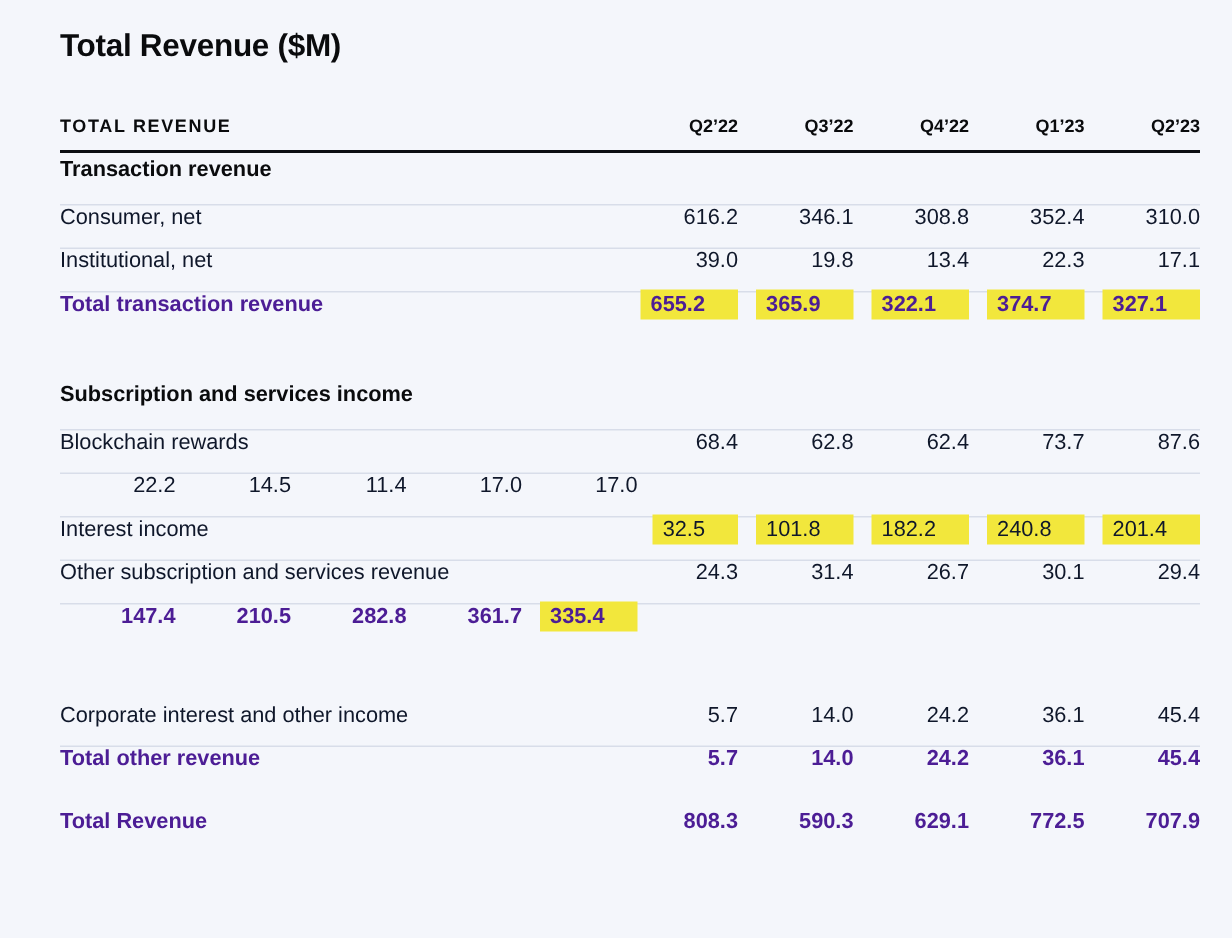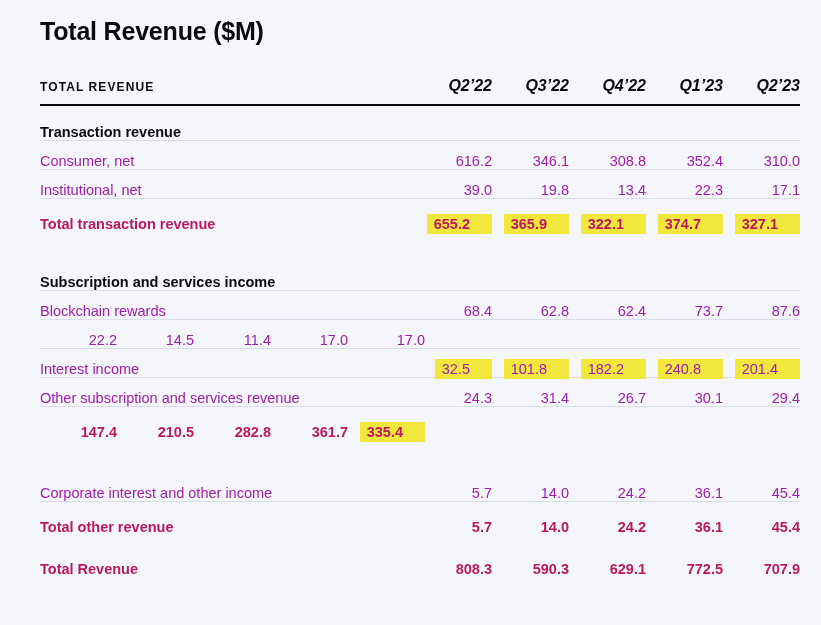--- a/index.html
+++ b/index.html
@@ -13,32 +13,32 @@
     overflow: hidden;
   }
   .page {
     box-sizing: border-box;
     width: 821px;
     height: 625px;
     padding: 18px 21px 0 40px;
   }
   .page-title {
     margin: 0;
-    font-size: 25px;
+    font-size: 21px;
     line-height: 26px;
     font-weight: bold;
     letter-spacing: -0.2px;
     color: #0a0b0d;
   }
   .table {
     margin-top: 33px;
   }
   .row {
     display: flex;
-    align-items: flex-end;
+    align-items: flex-start;
   }
   .label-cell {
     flex: 1;
     text-align: left;
     white-space: nowrap;
   }
   .num-cell {
     width: 77px;
     text-align: right;
     white-space: nowrap;
@@ -48,42 +48,41 @@
     align-items: baseline;
     padding-bottom: 9px;
     border-bottom: 2.5px solid #0b0d12;
   }
   .header-label {
     font-size: 12px;
     font-weight: bold;
     letter-spacing: 1.1px;
   }
   .col-header {
-    font-size: 16px;
-    font-weight: bold;
-    font-style: italic;
+    font-size: 12px;
+    font-weight: bold;
   }
   .row.heading {
     height: 31px;
     padding-top: 3px;
     font-size: 14.5px;
     font-weight: bold;
     border-bottom: 1px solid #d8dde9;
   }
   .row.data {
     height: 28px;
     font-size: 14.5px;
-    color: #a21caf;
+    color: #0f172a;
     border-bottom: 1px solid #d8dde9;
   }
   .row.total {
     height: 33px;
     font-size: 14.5px;
     font-weight: bold;
-    color: #be185d;
+    color: #4c1d95;
   }
   .spacer { height: 24px; }
   .gap-small { height: 9px; }
   .hl {
     background: #f2e73c;
     padding: 2px 22px 2px 7px;
   }
 </style>
 </head>
 <body>

